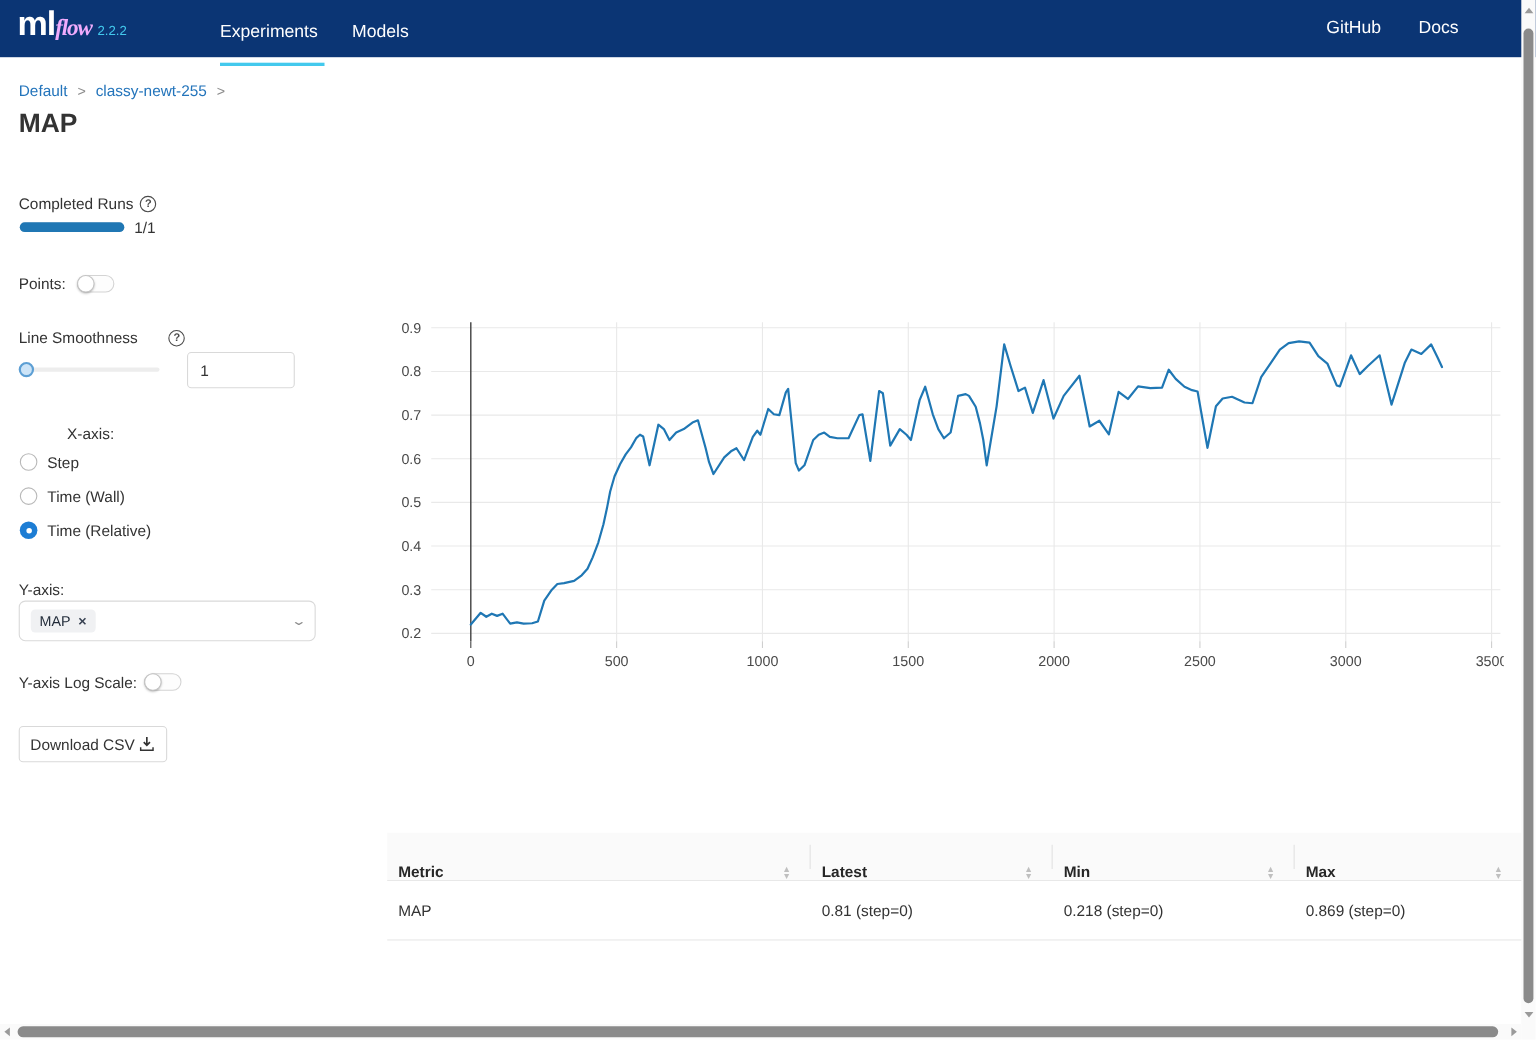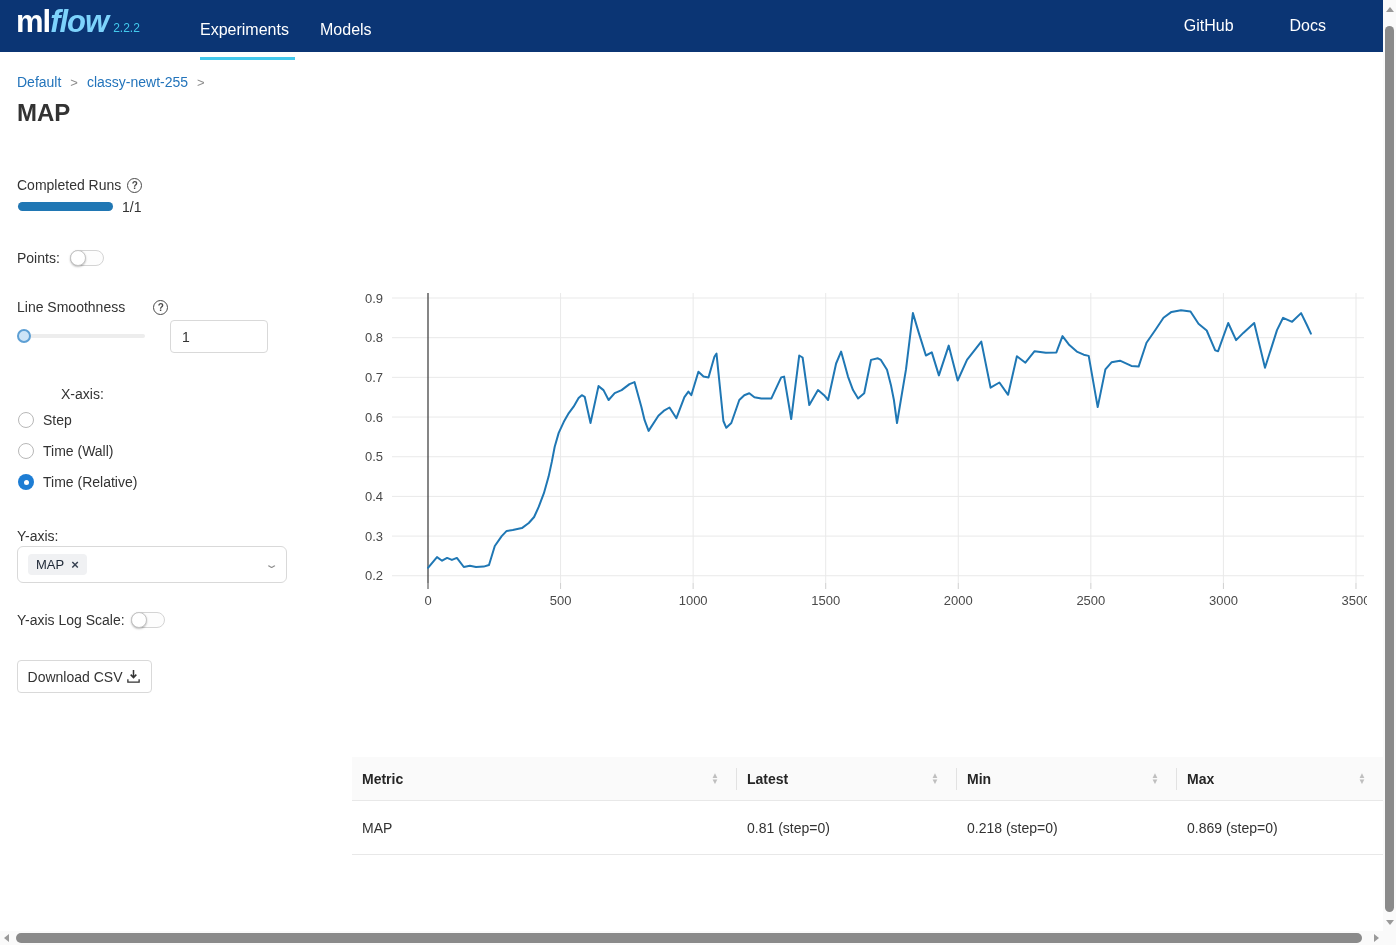--- a/index.html
+++ b/index.html
@@ -3,26 +3,26 @@
 <meta charset="utf-8">
 <style>
   * { margin:0; padding:0; box-sizing:border-box; }
   html,body { width:1396px; height:945px; overflow:hidden; background:#fff;
     font-family:"Liberation Sans", sans-serif; color:#333; }
 
   
   .navbar { position:absolute; left:0; top:0; width:1396px; height:52px; background:#0b3574; }
   .logo { position:absolute; left:16px; top:4px; display:flex; align-items:baseline; cursor:pointer; }
   .logo .ml { color:#fff; font-size:31px; font-weight:bold; letter-spacing:-1px; }
-  .logo .flow { color:#7dd3fc; font-size:31px; font-weight:bold; font-style:italic; letter-spacing:-1px; }
+  .logo .flow { color:#f0abfc; font-size:21px; font-weight:bold; font-style:italic; letter-spacing:-1px;font-family:Liberation Serif, serif; }
   .logo .ver { color:#43c9ed; font-size:12px; margin-left:5px; }
   .nav-item { position:absolute; top:0; height:60px; display:flex; align-items:center; justify-content:flex-start;
     color:#fff; font-size:16px; cursor:pointer; }
   .nav-item.active::after { content:""; position:absolute; left:0; right:0; bottom:0; height:3px; background:#43c9ed; }
-  .nav-right { position:absolute; right:70px; top:0; height:52px; display:flex; gap:56px; align-items:center; }
+  .nav-right { position:absolute; right:70px; top:0; height:52px; display:flex; gap:34px; align-items:center; }
   .nav-right .nav-link { color:#fff; font-size:16px; cursor:pointer; }
 
   
   .breadcrumb { position:absolute; left:17px; top:74px; font-size:14px; display:flex; gap:9px; align-items:center; }
   .breadcrumb .crumb { color:#2374bb; cursor:pointer; }
   .breadcrumb .sep { color:#8c8c8c; font-size:13px; }
   .page-title { position:absolute; left:17px; top:99px; font-size:24px; font-weight:bold; color:#333; }
 
   
   .side-label { position:absolute; font-size:14px; color:#333; display:flex; align-items:center; gap:6px; }
@@ -58,21 +58,21 @@
     border-radius:4px; background:#fff; display:flex; align-items:center; justify-content:center; gap:4px;
     font-size:14px; color:#333; cursor:pointer; font-family:"Liberation Sans",sans-serif; }
 
   
   .chart-wrap { position:absolute; left:355px; top:270px; width:1012px; height:338px; }
   .chart-wrap svg text { font-family:"Liberation Sans",sans-serif; font-size:13px; }
 
   
   .metric-table { position:absolute; left:352px; top:757px; width:1032px; font-size:14px; }
   .mt-header { display:flex; background:#fafafa; height:44px; border-bottom:1px solid #e8e8e8; align-items:center; }
-  .mt-hcell { position:relative; height:100%; display:flex; align-items:center; padding:0 14px 0 10px; font-weight:bold; color:#262626; }
+  .mt-hcell { position:relative; height:100%; display:flex; align-items:flex-end; padding:0 14px 0 10px; font-weight:bold; color:#262626; }
   .mt-hcell .divider { position:absolute; right:0; top:11px; height:22px; width:1px; background:#e2e2e2; }
   .sorter { margin-left:auto; display:flex; flex-direction:column; align-items:center; color:#bfbfbf; font-size:8px; line-height:6px; cursor:pointer; padding-right:4px; }
   .mt-row { display:flex; height:54px; align-items:center; border-bottom:1px solid #e8e8e8; background:#fff; }
   .mt-cell { padding:0 10px; color:#333; }
   .c-metric { width:385px; } .c-latest { width:220px; } .c-min { width:220px; } .c-max { flex:1; }
 
   
   .vscroll { position:absolute; right:0; top:0; width:13px; height:931px; background:#fafafa; }
   .vscroll .thumb { position:absolute; left:2px; top:26px; width:9px; height:886px; background:#8a8a8a; border-radius:5px; }
   .arr { position:absolute; width:0; height:0; }

